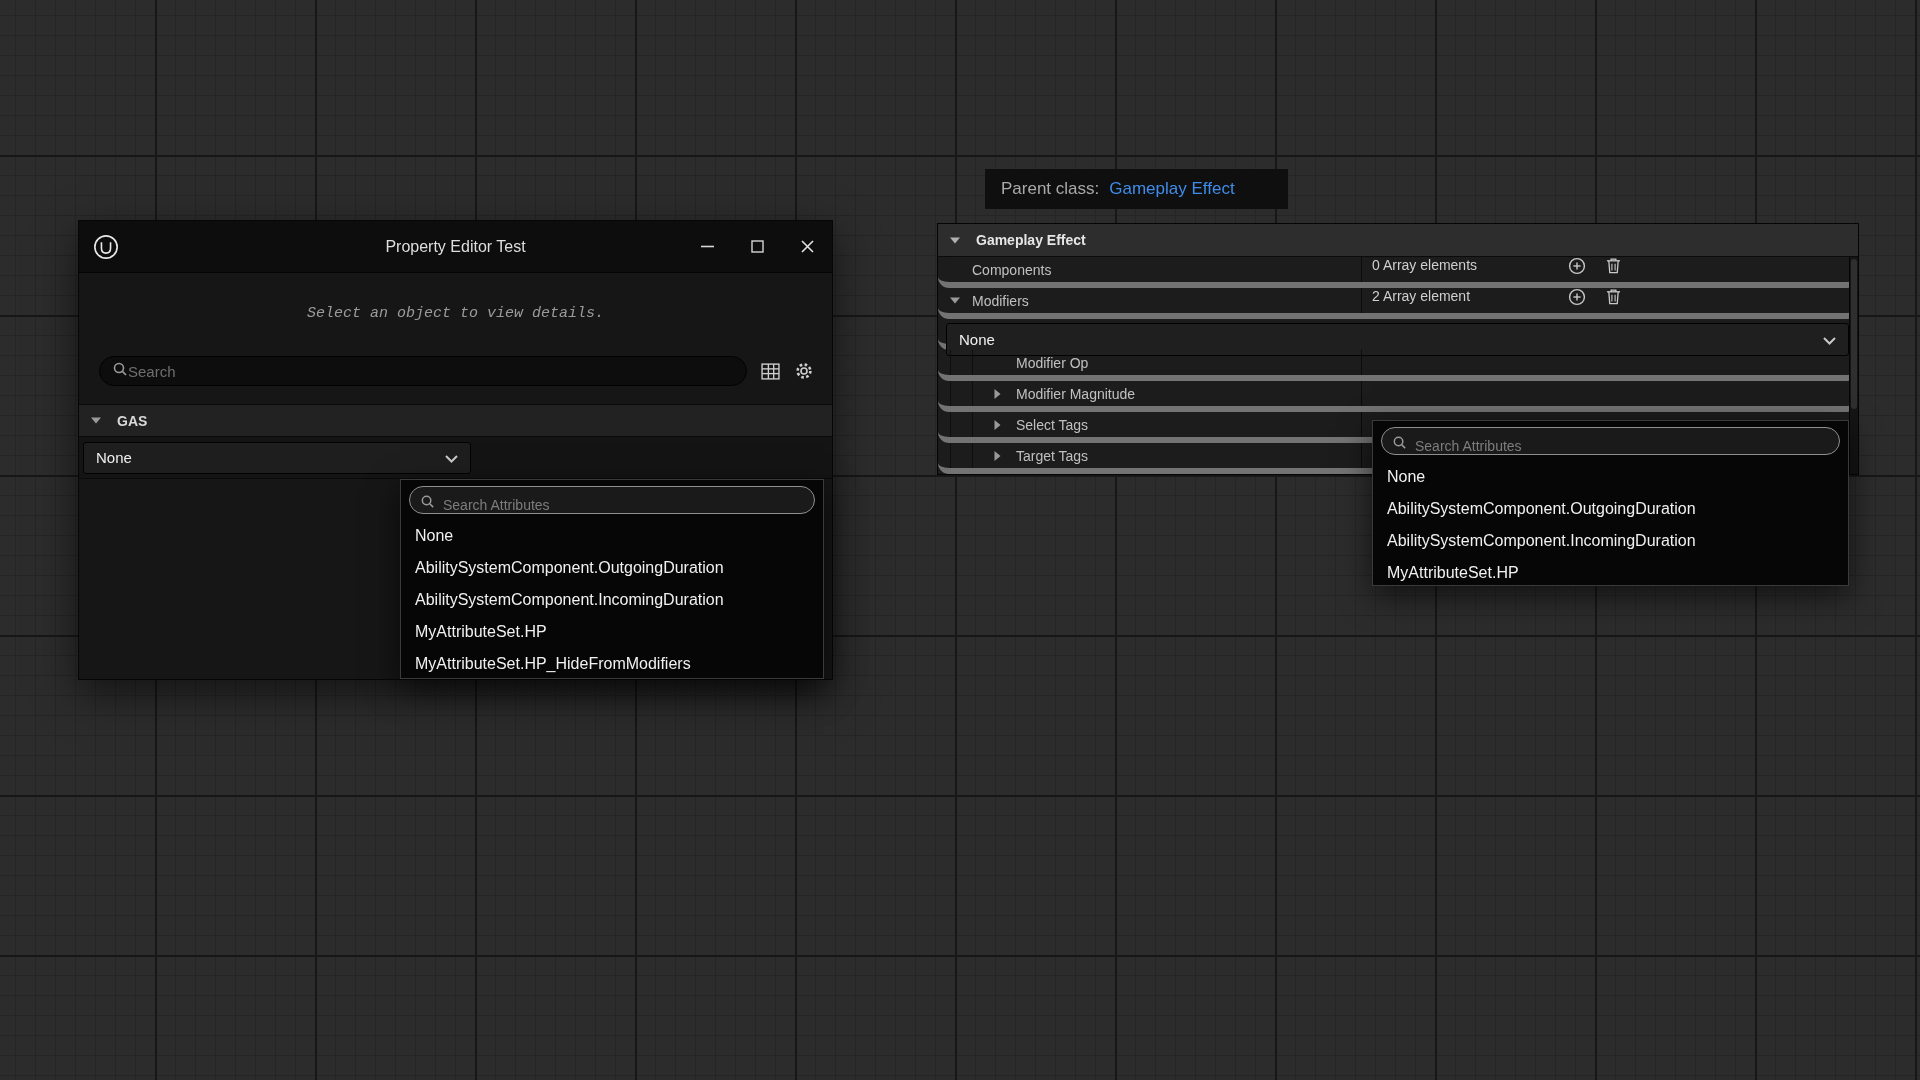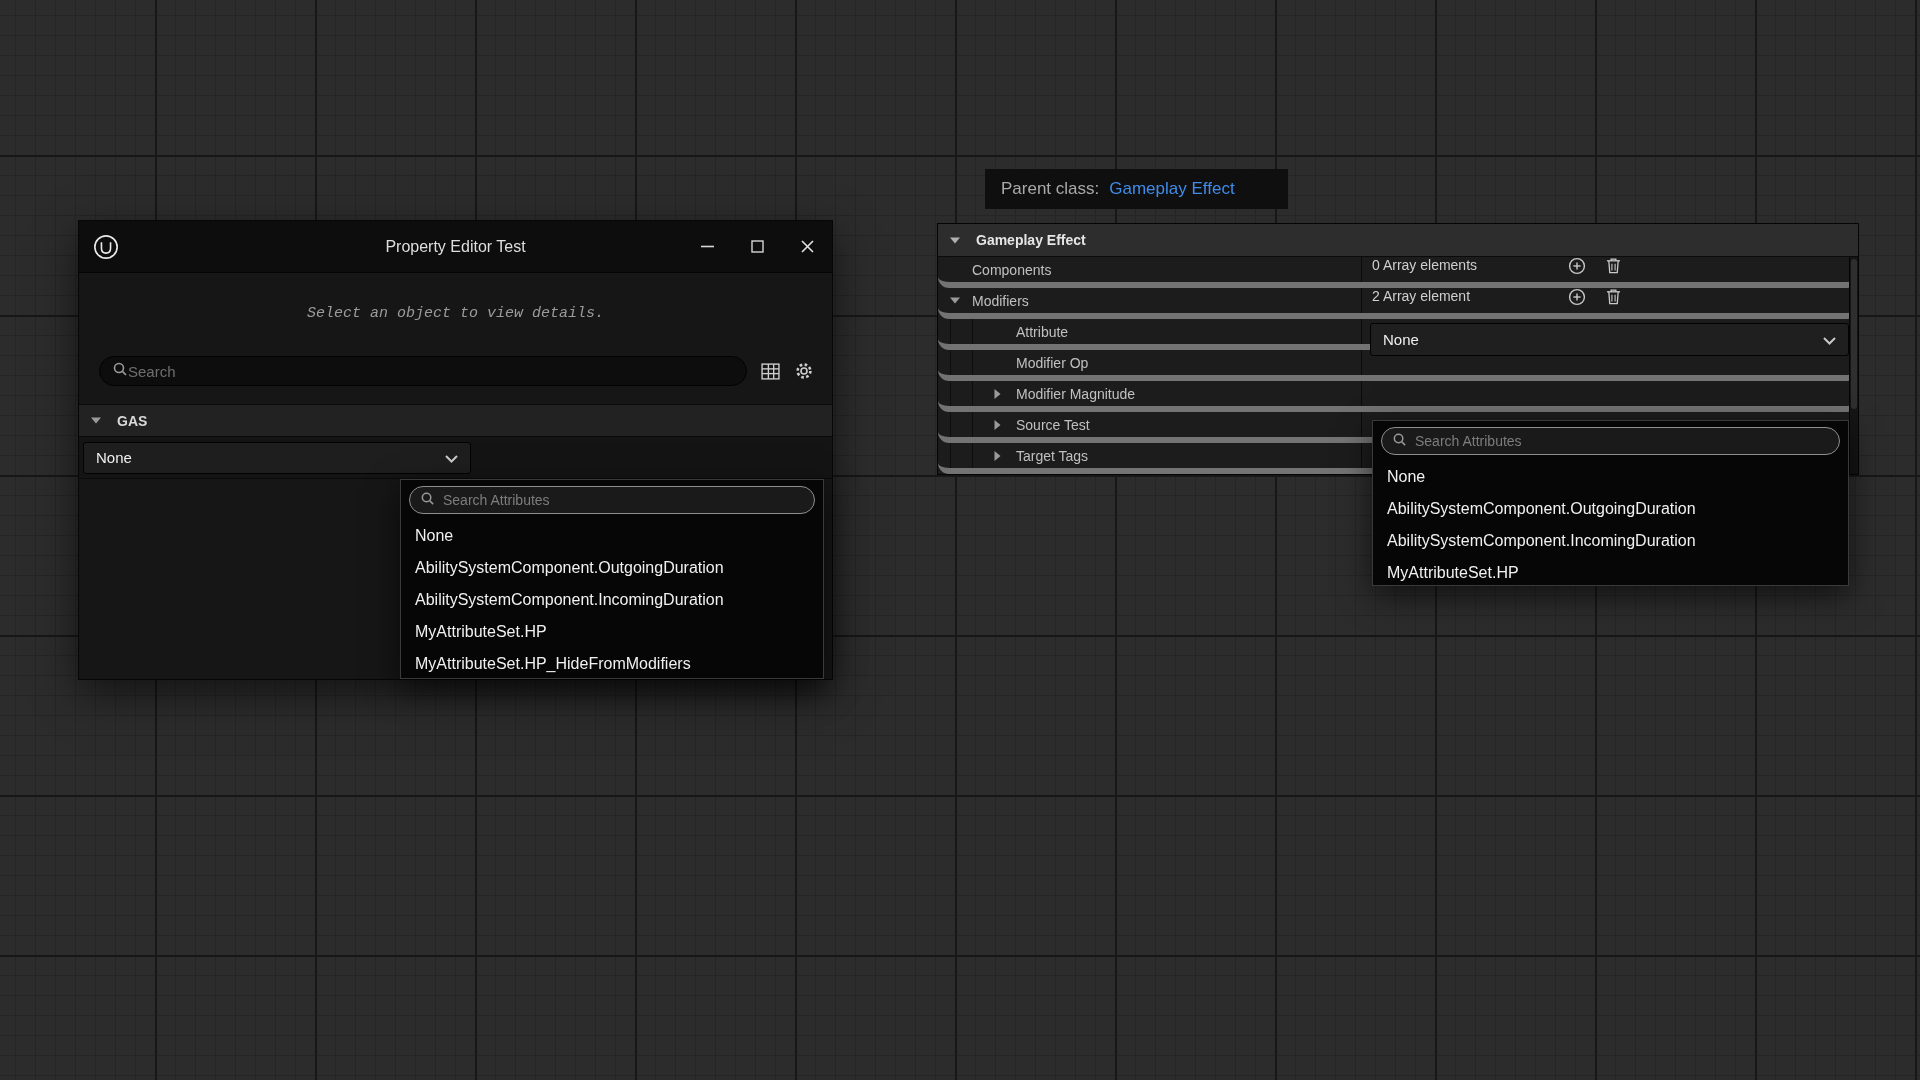--- a/index.html
+++ b/index.html
@@ -74,21 +74,21 @@
   }
 
   
   .dropdown{
     position:absolute; background:#060606; border:1px solid #3a3a3a; z-index:30;
     box-shadow:0 10px 30px rgba(0,0,0,.6);
   }
   .left-dd{ left:321px; top:258px; width:424px; height:200px; }
   .right-dd{ left:1372px; top:420px; width:477px; height:166px; }
   .dd-search{
-    display:flex; align-items:center; gap:8px; height:28px; margin:6px 8px;
+    display:flex; align-items:flex-end; gap:8px; height:28px; margin:6px 8px;
     background:#1a1a1a; border:1px solid #8f8f8f; border-radius:14px; padding:0 10px;
   }
   .dd-search input{
     flex:1; background:transparent; border:0; outline:0; color:#dddddd;
     font-size:14px; font-family:inherit; min-width:0;
   }
   .dd-search input::placeholder{ color:#7d7d7d; }
   .dd-item{
     height:32px; display:flex; align-items:center; padding-left:14px;
     color:#f1f1f1; font-size:16px; cursor:pointer; white-space:nowrap;
@@ -321,24 +321,20 @@
                 <path d="M6.3 7.2v7" stroke-width="1.2"></path>
                 <path d="M9.7 7.2v7" stroke-width="1.2"></path>
               </g>
             </svg>
         </button>
       </div>
     </div>
 
 
     <div class="drow">
-      <div class="dname ind2">
-        <span class="tri2"></span>
-        <span>Attribute</span>
-      </div>
       <div class="dval" style="padding-left:0;">
         <div class="attr-combo">
           <span>None</span>
           <span>
             <svg width="13" height="8" viewBox="0 0 13 8">
                 <path d="M1 1l5.5 5.5L12 1" fill="none" stroke="#c9c9c9" stroke-width="2"></path>
               </svg>
           </span>
         </div>
       </div>
@@ -364,21 +360,21 @@
       <div class="dval"></div>
     </div>
 
     <div class="drow">
       <div class="dname ind2">
         <span class="tri2">
           <svg width="7" height="10" viewBox="0 0 7 10">
               <path d="M.5 0l6 5-6 5z" fill="#9a9a9a"></path>
             </svg>
         </span>
-        <span>Source Test</span>
+        <span>Select Tags</span>
       </div>
       <div class="dval"></div>
     </div>
 
     <div class="drow">
       <div class="dname ind2">
         <span class="tri2">
           <svg width="7" height="10" viewBox="0 0 7 10">
               <path d="M.5 0l6 5-6 5z" fill="#9a9a9a"></path>
             </svg>

